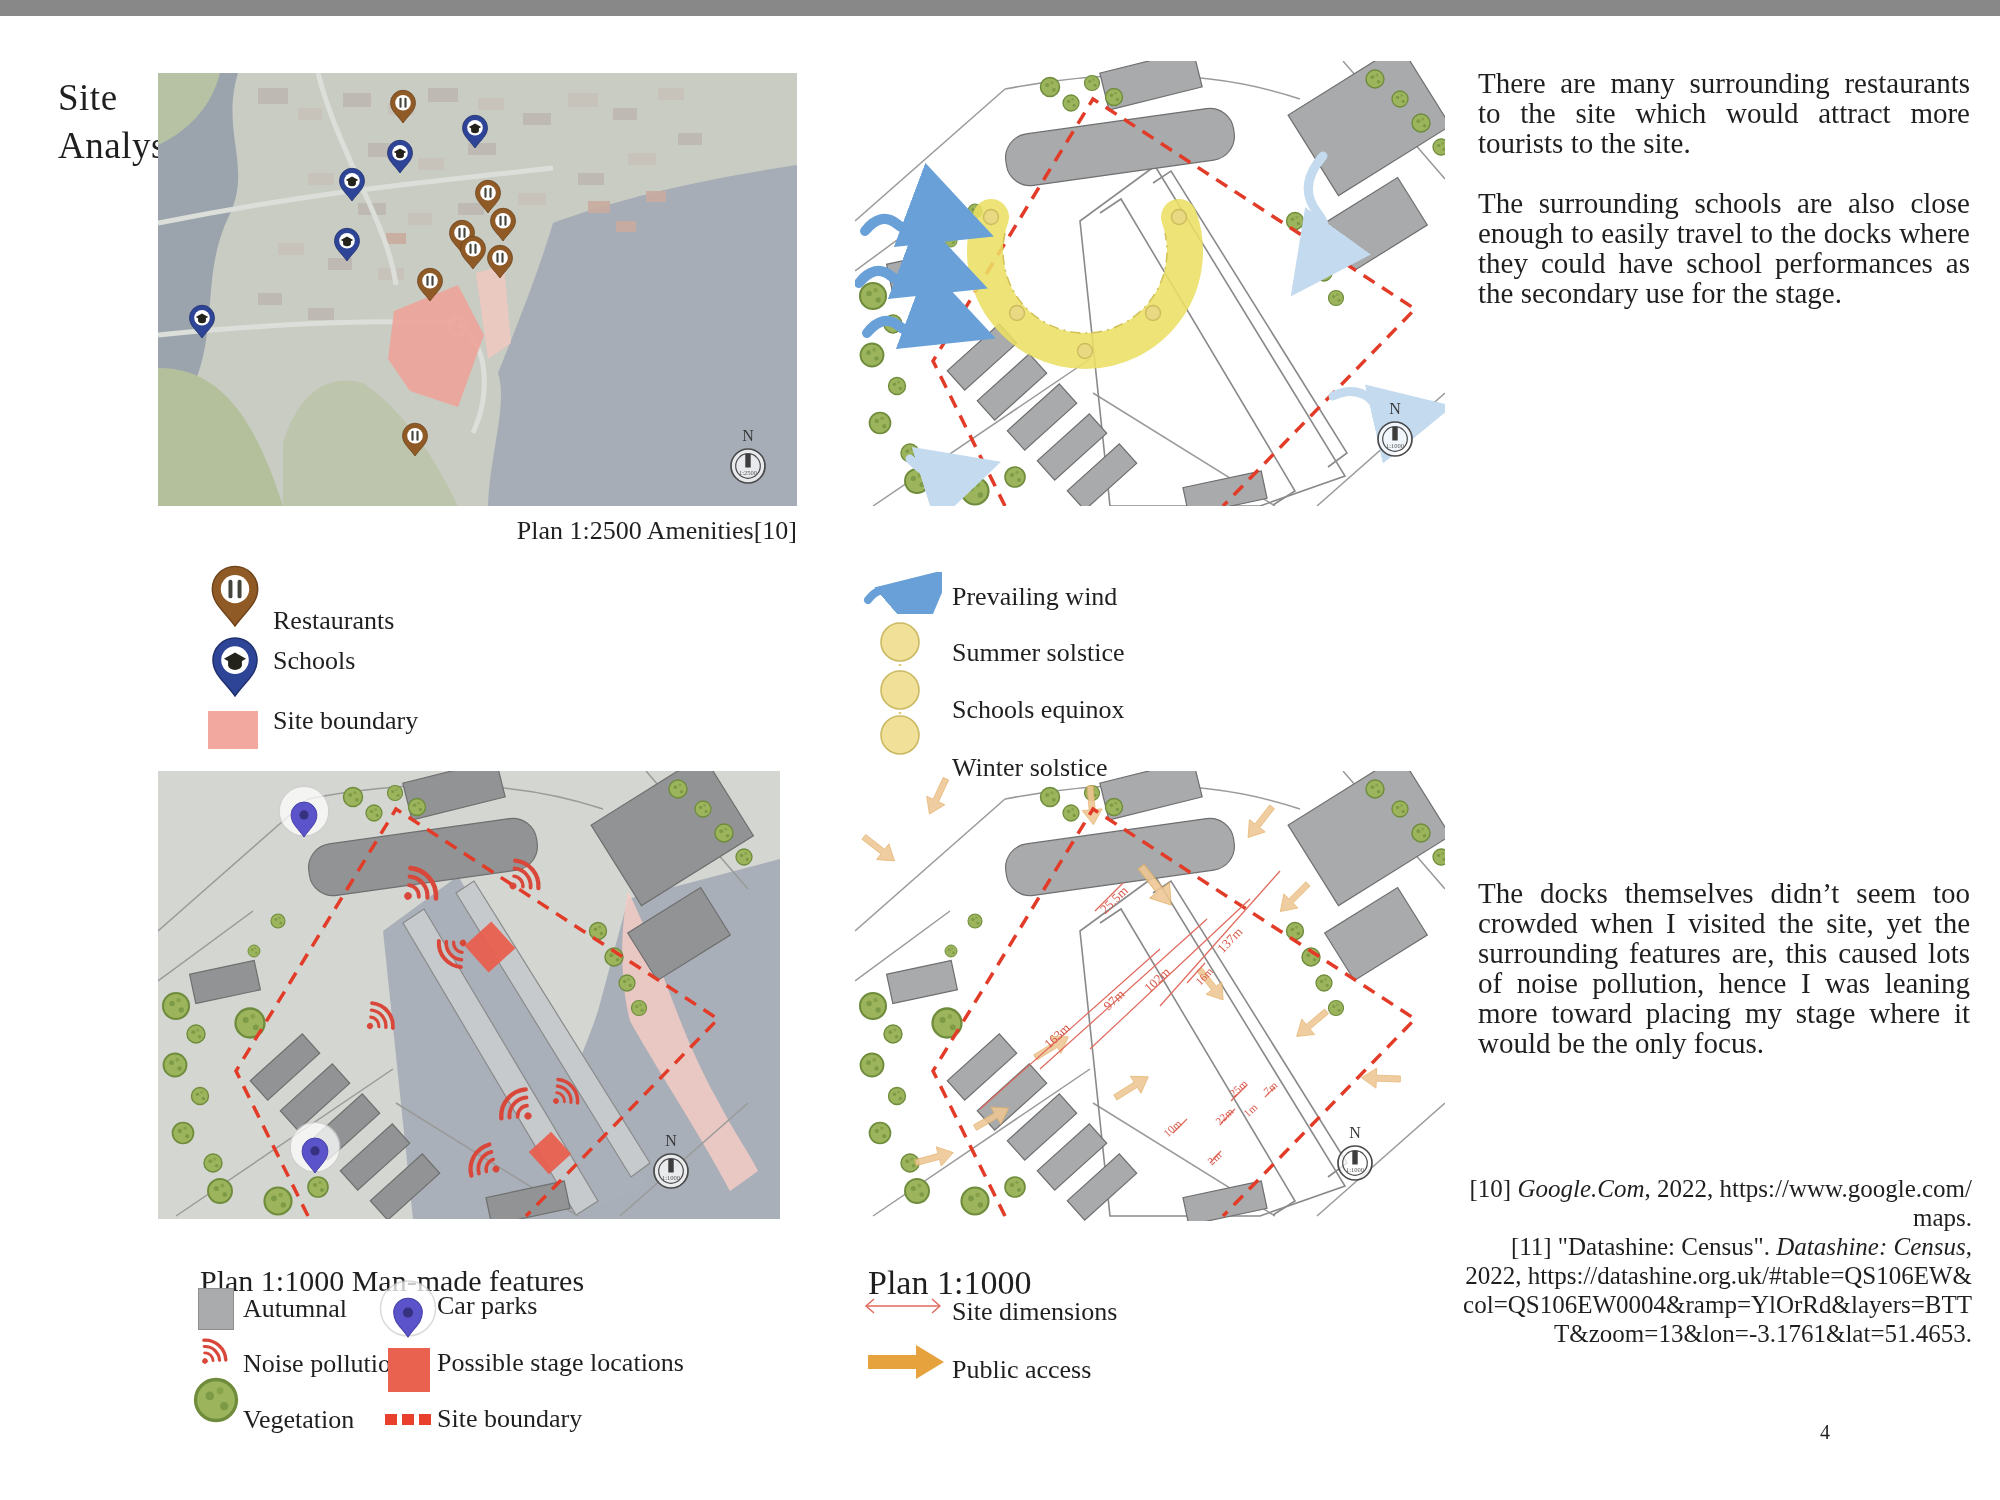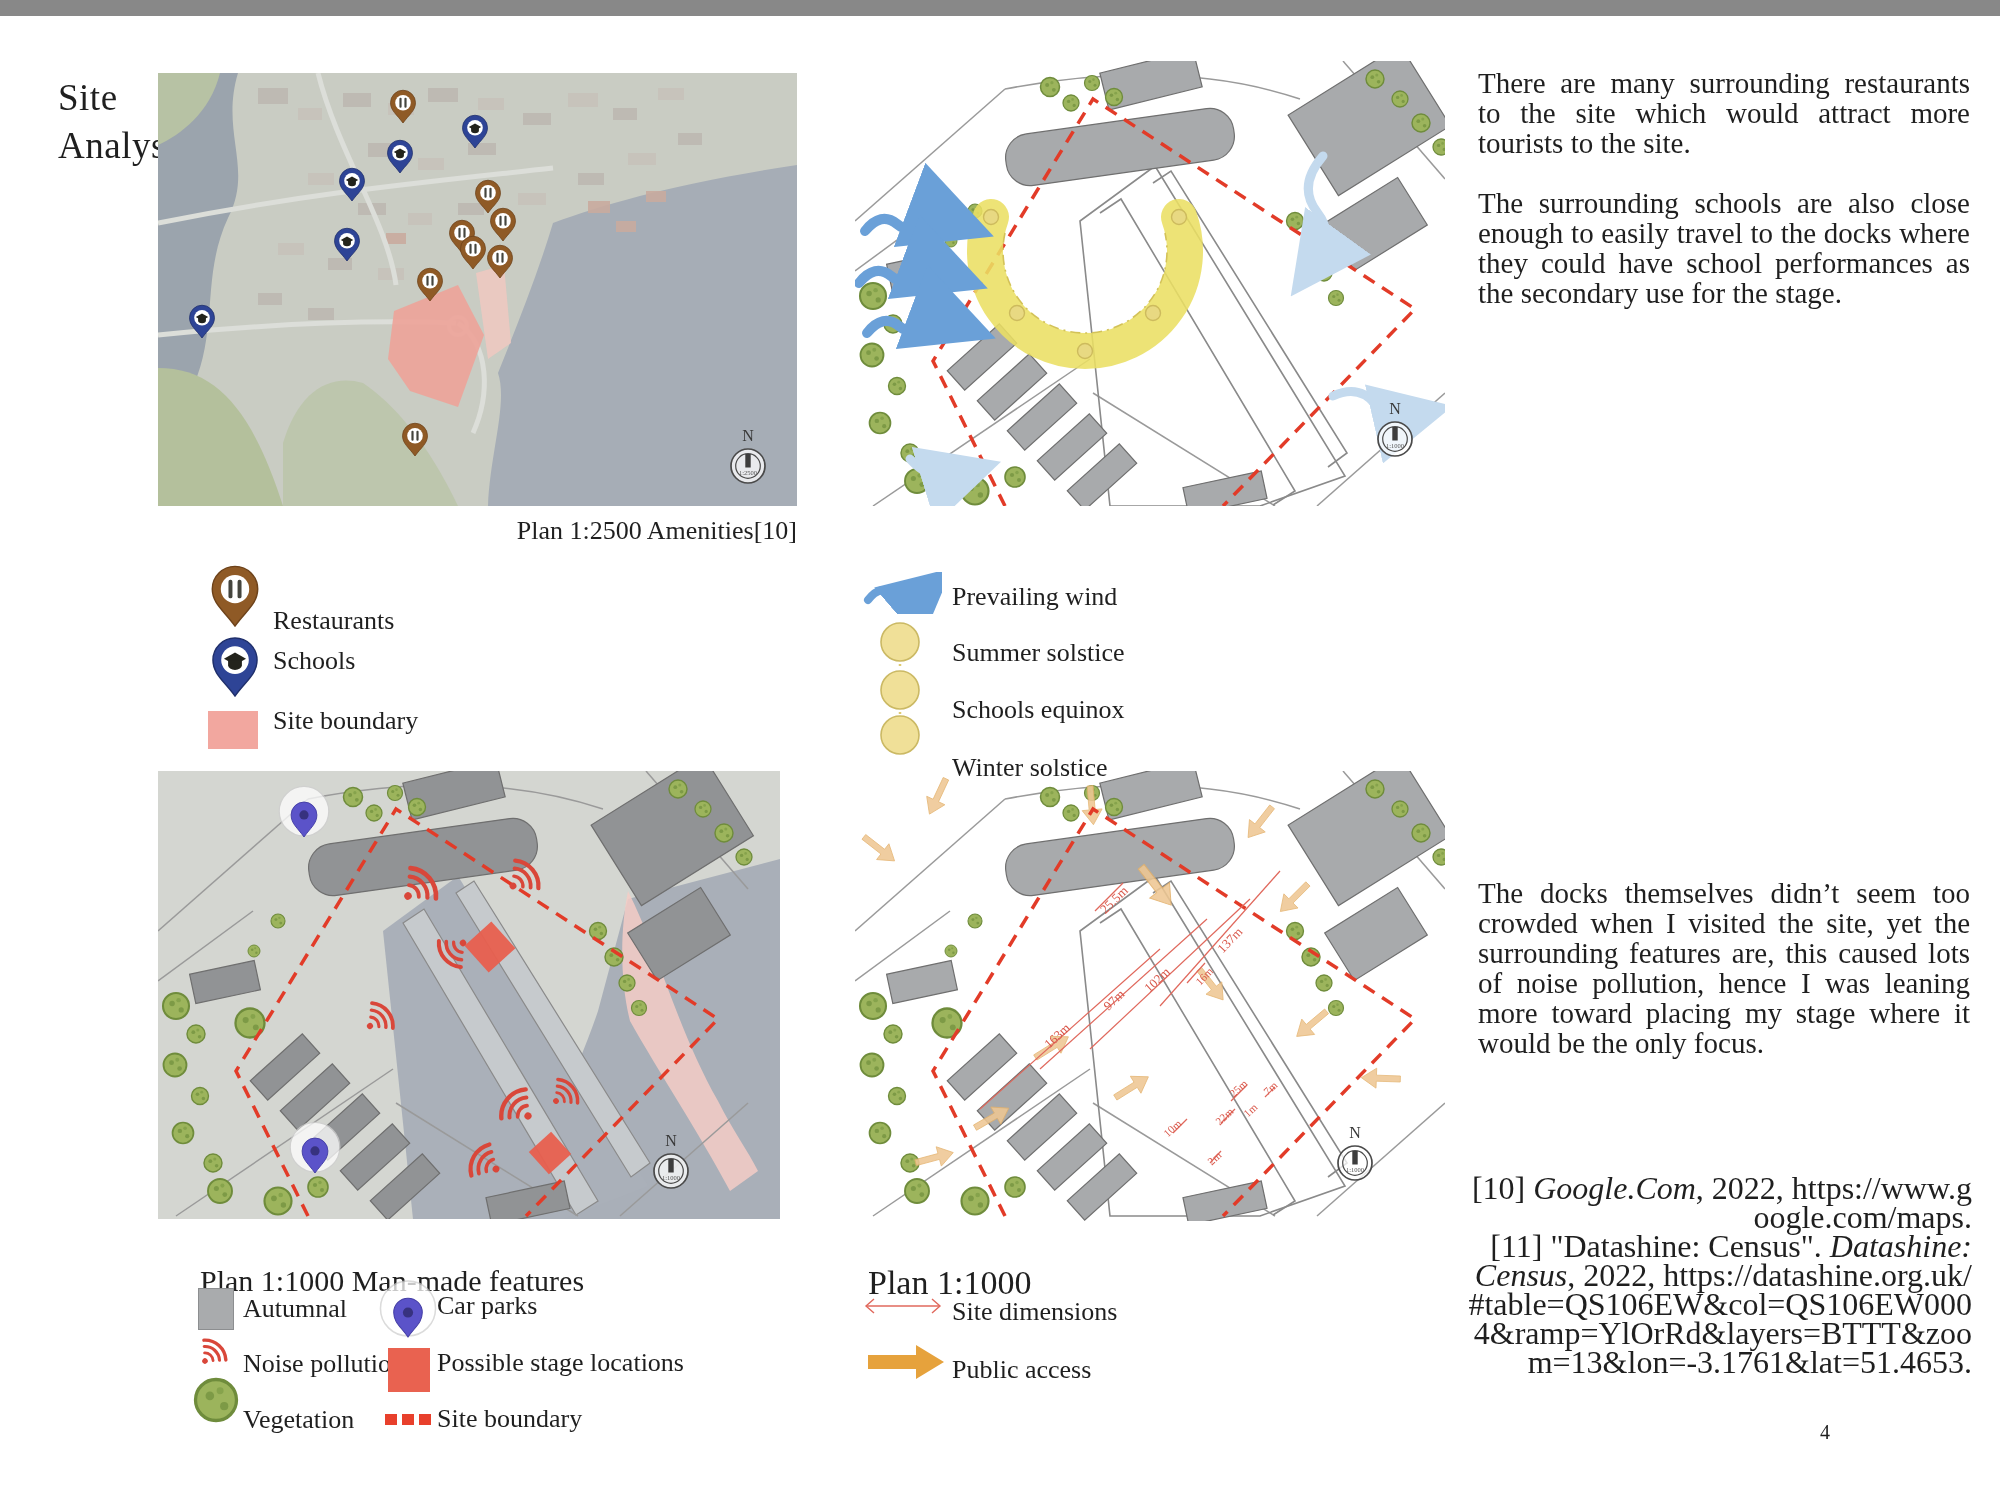--- a/index.html
+++ b/index.html
@@ -5,21 +5,21 @@
   html,body{margin:0;padding:0;background:#888;}
   .page{position:relative;width:2000px;height:1488px;background:#ffffff;overflow:hidden;
         font-family:"Liberation Serif","DejaVu Serif",serif;color:#1f1f1f;margin:16px auto;}
   .abs{position:absolute;}
   .page-title{left:58px;top:58px;font-size:37px;line-height:48px;white-space:pre-line;letter-spacing:.5px;}
   .caption-row{display:flex;justify-content:flex-end;font-size:26px;}
   .caption{white-space:nowrap;}
   .legend-label{font-size:26px;white-space:nowrap;}
   .body-text{width:492px;font-size:29px;line-height:30px;text-align:justify;}
   .body-text p{margin:0 0 30px 0;}
-  .citations{width:512px;font-size:32px;line-height:29px;text-align:right;}
+  .citations{width:512px;font-size:25px;line-height:29px;text-align:right;}
   .citations p{margin:0;}
   .citations .it{font-style:italic;}
   .citations .url{word-break:break-all;}
   .page-number{font-size:20px;text-align:center;width:40px;}
   .swatch{display:block;}
   svg{display:block;}
   .map{background:#fff;}
 </style>
 </head>
 <body>

